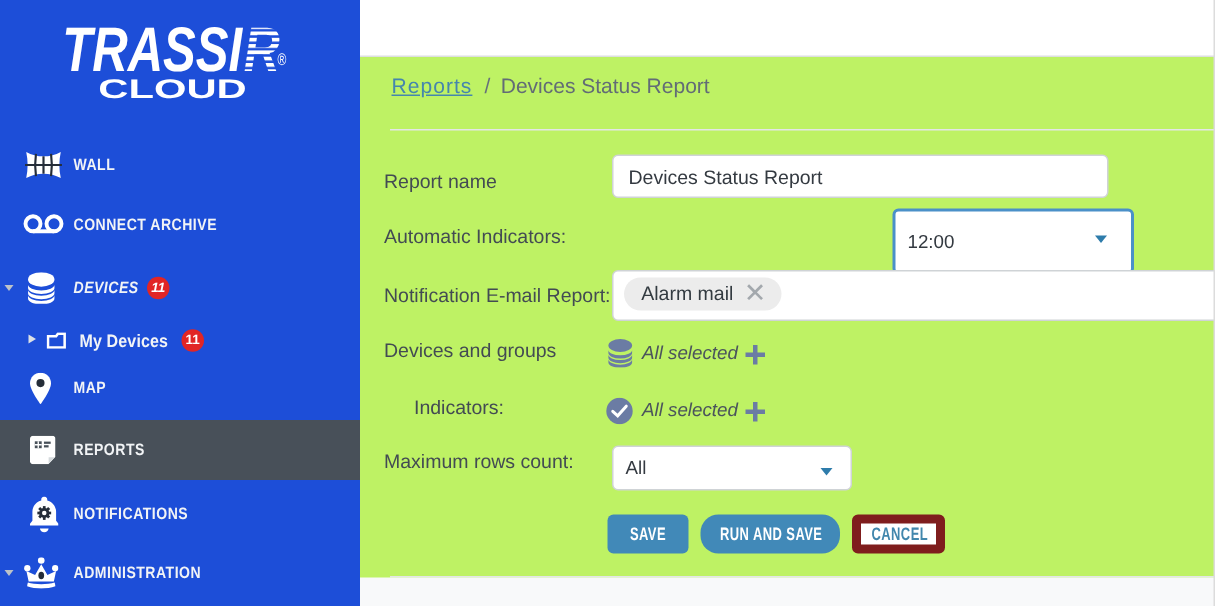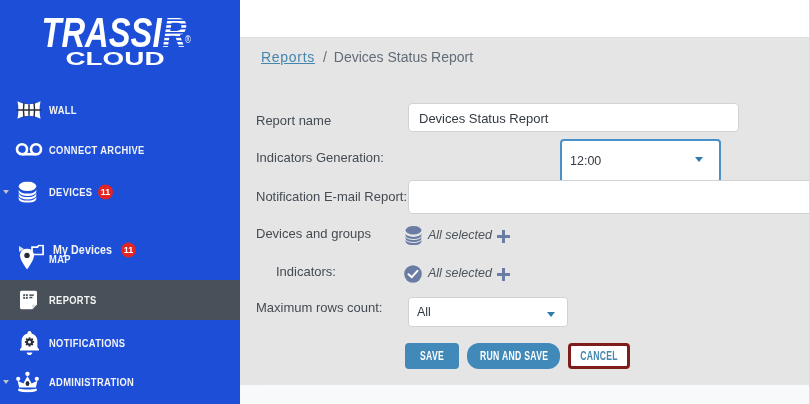--- a/index.html
+++ b/index.html
@@ -16,21 +16,21 @@
   .mi.active { background:#485059; }
   .badge { position:absolute; top:50%; transform:translateY(-50%); width:15px; height:15px; border-radius:50%;
            background:#e12525; color:#fff; font-size:9px; font-weight:bold; text-align:center; line-height:15px; }
   .caret-down { position:absolute; left:3px; top:50%; margin-top:-2px; width:0; height:0;
                 border-left:3.7px solid transparent; border-right:3.7px solid transparent; border-top:4.8px solid #bcc2c8; }
   .caret-right { position:absolute; left:19px; top:50%; margin-top:-4px; width:0; height:0;
                  border-top:3.9px solid transparent; border-bottom:3.9px solid transparent; border-left:5px solid #dde1e5; }
   .icon { position:absolute; top:50%; transform:translateY(-50%); }
 
   
-  .main { position:absolute; left:240px; top:0; width:570px; height:404px; background:#e5e5e5; }
+  .main { position:absolute; left:240px; top:0; width:570px; height:404px; background:#bef264; }
   .topbar { position:absolute; left:0; top:0; width:570px; height:38px; background:#fff; border-bottom:1px solid #dedfe0; }
   .breadcrumb { position:absolute; left:21px; top:49px; font-size:14px; color:#626c76; }
   .breadcrumb a { color:#4586ad; text-decoration:underline; letter-spacing:0.7px; }
   .breadcrumb .sl { margin:0 7px 0 8px; color:#667079; }
   .sep1 { position:absolute; left:20px; top:86px; width:550px; height:1px; background:#e4e6e7; }
   .sep2 { position:absolute; left:20px; top:384px; width:550px; height:1px; background:#e4e6e7; }
   .footer { position:absolute; left:0; top:385px; width:570px; height:19px; background:#f8f9fa; }
 
   .lbl { position:absolute; left:16px; font-size:13px; color:#434b53;text-align:center; }
 
@@ -46,44 +46,45 @@
   .pill .x { color:#a3a8ad; font-size:18px; margin-left:7px; line-height:21px; vertical-align:top; }
 
   .allsel { position:absolute; font-style:italic; font-size:12.5px; color:#4b545c; }
   .plus { position:absolute; width:13px; height:13px; }
   .plus:before { content:""; position:absolute; left:0; top:5px; width:13px; height:3px; background:#6b7ca4; }
   .plus:after  { content:""; position:absolute; left:5px; top:0; width:3px; height:13px; background:#6b7ca4; }
 
   .btn { position:absolute; top:343px; height:26px; border-radius:4px; background:#4189b8; color:#fff;
          font-weight:bold; font-size:12px; text-align:center; letter-spacing:0.4px; }
   .btn span { position:absolute; left:0; right:0; top:50%; transform:translateY(-50%) scaleX(0.72); white-space:nowrap; }
-  .btn.ghost { background:#fff; border:3px solid #7f1d1d; color:#4287ad; }
+  .btn.ghost { background:#fff; border:6px solid #7f1d1d; color:#4287ad; }
   .redge { position:absolute; right:0; top:0; width:1px; height:404px; background:#dcdcdc; }
 </style>
 </head>
 <body>
 <div id="page">
   <div class="main">
     <div class="topbar"></div>
     <div class="breadcrumb"><a>Reports</a><span class="sl">/</span>Devices Status Report</div>
     <div class="sep1"></div>
 
     <div class="lbl" style="top:112.5px;">Report name</div>
     <div class="inp" style="top:103px; width:331px; height:29px;">
         <span class="v">Devices Status Report</span>
       </div>
 
-    <div class="lbl" style="top:150px;">Indicators Generation:</div>
-    <div class="inp" style="left:320px; top:139px; width:161px; height:44px; border:2px solid #4a90c8;">
+    <div class="lbl" style="top:150px;">Automatic Indicators:</div>
+    <div class="inp" style="left:355px; top:139px; width:161px; height:44px; border:2px solid #4a90c8;">
         <span class="v selv">12:00</span>
       <span class="sel-caret" style="right:16px; top:16px;"></span>
       </div>
 
     <div class="lbl" style="top:188.5px;">Notification E-mail Report:</div>
     <div class="inp" style="top:180px; width:440px; height:34px;"></div>
+    <div class="pill">Alarm mail<span class="x">✕</span></div>
 
     <div class="lbl" style="top:226px;">Devices and groups</div>
     <svg class="icon" style="left:165px; top:226px; transform:none;" width="17" height="19" viewBox="0 0 17 19">
       <g fill="#6b7ca4">
         <ellipse cx="8.5" cy="4.3" rx="7.9" ry="4.3"></ellipse>
         <path d="M0.6 7.3 A7.9 3.6 0 0 0 16.4 7.3 L16.4 9.4 A7.9 3.6 0 0 1 0.6 9.4 Z"></path>
         <path d="M0.6 10.4 A7.9 3.6 0 0 0 16.4 10.4 L16.4 12.5 A7.9 3.6 0 0 1 0.6 12.5 Z"></path>
         <path d="M0.6 13.5 A7.9 3.6 0 0 0 16.4 13.5 L16.4 15.6 A7.9 3.6 0 0 1 0.6 15.6 Z"></path>
       </g>
     </svg>
@@ -148,35 +149,35 @@
         <g stroke="#252d39" stroke-width="1.3" fill="none">
           <path d="M8 1.9 C7.4 6 7.4 11 8 15.1"></path>
           <path d="M12.5 3.3 L12.5 13.7"></path>
           <path d="M17 1.9 C17.6 6 17.6 11 17 15.1"></path>
           <path d="M1.5 8.5 L23.5 8.5"></path>
         </g>
       </svg>
       <span class="txt">WALL</span>
     </div>
 
-    <div class="mi" style="top:171px; height:41px;">
+    <div class="mi" style="top:171px; height:41px;font-style:italic;">
       <span class="caret-down"></span>
       <svg class="icon" style="left:18px;" width="19" height="21" viewBox="0 0 19 21">
         <g fill="#fff">
           <ellipse cx="9.5" cy="4.8" rx="8.8" ry="4.8"></ellipse>
           <path d="M0.7 8.1 A8.8 4 0 0 0 18.3 8.1 L18.3 10.5 A8.8 4 0 0 1 0.7 10.5 Z"></path>
           <path d="M0.7 11.6 A8.8 4 0 0 0 18.3 11.6 L18.3 14 A8.8 4 0 0 1 0.7 14 Z"></path>
           <path d="M0.7 15.1 A8.8 4 0 0 0 18.3 15.1 L18.3 17.5 A8.8 4 0 0 1 0.7 17.5 Z"></path>
         </g>
       </svg>
       <span class="txt">DEVICES</span>
       <span class="badge" style="left:98px;">11</span>
     </div>
 
-    <div class="mi" style="top:212px; height:30px;margin-top:23px;">
+    <div class="mi" style="top:212px; height:30px;">
       <span class="caret-right"></span>
       <svg class="icon" style="left:31px;" width="13" height="11" viewBox="0 0 13 11">
         <path d="M1 2.7 L6.4 2.7 L7.6 1 L12.1 1 L12.1 10.1 L1 10.1 Z" fill="none" stroke="#fff" stroke-width="1.7"></path>
       </svg>
       <span class="txt" style="left:53px; font-size:12px; letter-spacing:0.1px; transform:translateY(-50%) scaleX(0.89);">My Devices</span>
       <span class="badge" style="left:121px;">11</span>
     </div>
 
     <div class="mi" style="top:242px; height:34px;">
       <svg class="icon" style="left:20px;" width="14" height="21" viewBox="0 0 14 21">

